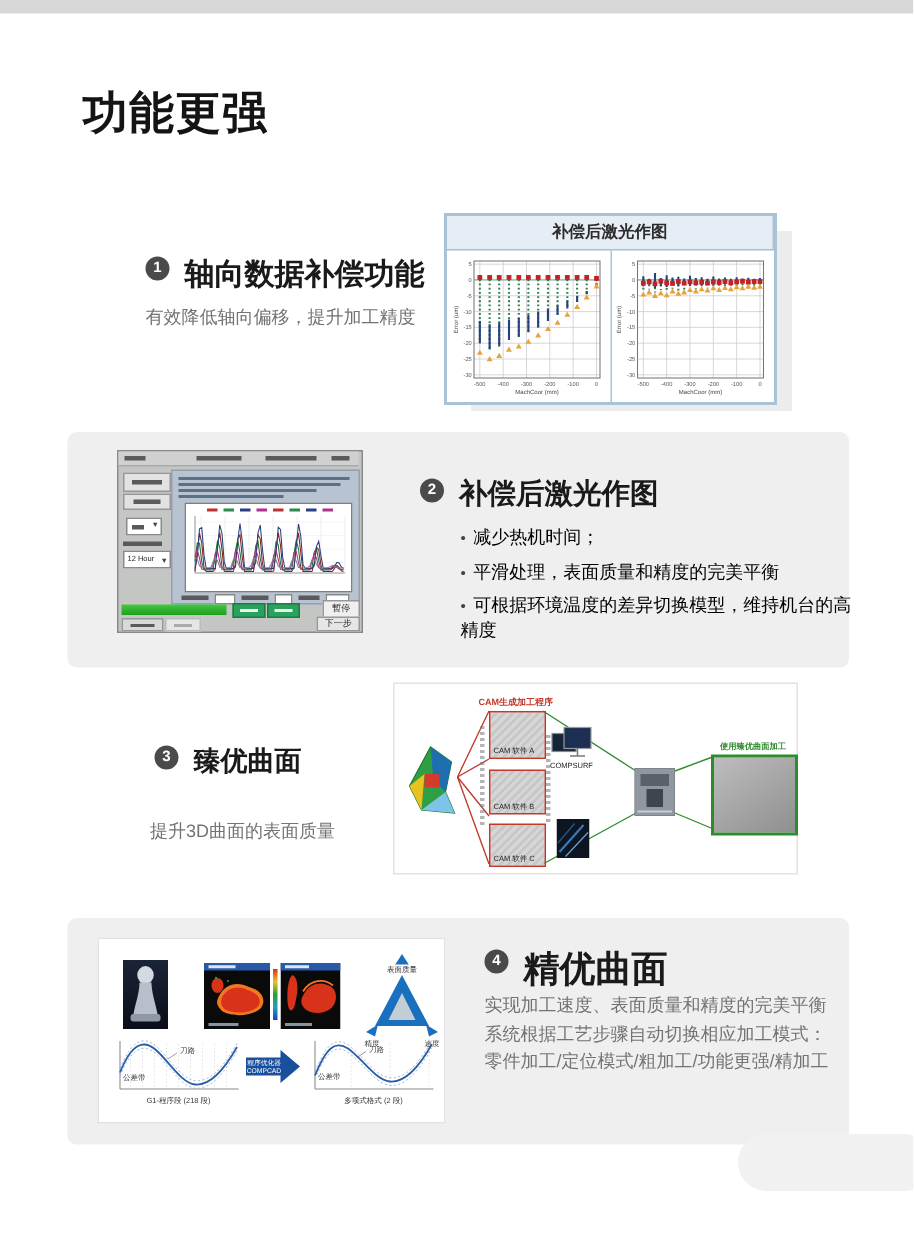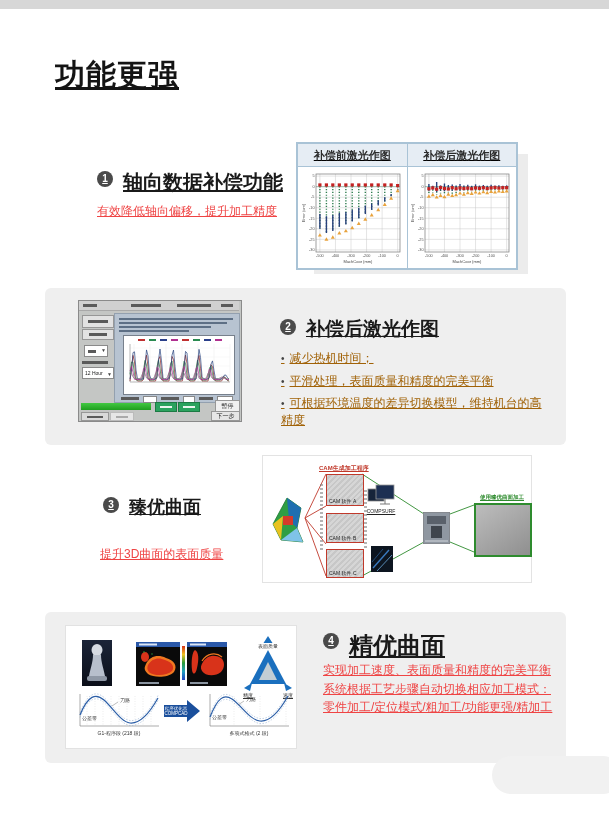--- a/index.html
+++ b/index.html
@@ -1,26 +1,26 @@
 <!DOCTYPE html>
 <html><head>
 <meta charset="utf-8">
 <style>
   html,body{margin:0;padding:0;background:#fff;}
   .page{position:relative;width:609px;height:832px;background:#ffffff;overflow:hidden;
         font-family:"Liberation Sans","DejaVu Sans",sans-serif;}
-  .abs{position:absolute;text-decoration:underline;}
+  .abs{position:absolute;}
   .top-strip{left:0;top:0;width:609px;height:9px;background:#d7d7d7;}
   .page-title{left:55px;top:55px;font-size:30px;font-weight:800;color:#141414;letter-spacing:1px;}
   .band{background:#efefef;border-radius:6px;}
   .badge{width:16px;height:16px;border-radius:50%;background:#4a4a4a;color:#fff;
          font-size:10px;font-weight:bold;text-align:center;line-height:16px;}
   .sec-title{font-weight:bold;color:#1a1a1a;}
-  .body-text{color:#ef4444;font-size:12px;}
-  .bullet{color:#a16207;font-size:12px;}
+  .body-text{color:#737373;font-size:12px;}
+  .bullet{color:#000000;font-size:12px;margin-left:26px;}
   .bullet::before{content:"•";margin-right:5px;color:#444;font-size:10px;}
   
   .laser-panel{border:2px solid #a9c3d6;background:#fff;box-shadow:14px 8px 0 -4px #ececec;}
   .laser-header{display:flex;height:22px;background:#e6edf4;border-bottom:1px solid #a9c3d6;}
   .laser-header div{flex:1;text-align:center;line-height:22px;font-size:11px;font-weight:bold;color:#2c2c2c;}
   .laser-header div:first-child{border-right:1px solid #a9c3d6;}
   .laser-body{display:flex;height:101px;}
   .laser-cell{flex:1;padding:3px 2px;display:flex;align-items:center;justify-content:center;}
   .laser-cell:first-child{border-right:1px solid #a9c3d6;}
   
@@ -50,21 +50,20 @@
 <div class="page">
   <div class="abs top-strip"></div>
   <div class="abs page-title">功能更强</div>
 
   <div class="abs badge" style="left:97px;top:171px;">1</div>
   <div class="abs sec-title" style="left:123px;top:169px;font-size:20px;">轴向数据补偿功能</div>
   <div class="abs body-text" style="left:97px;top:203px;">有效降低轴向偏移，提升加工精度</div>
 
   <div class="abs laser-panel" style="left:296px;top:142px;width:218px;">
     <div class="laser-header">
-      <div>补偿前激光作图</div>
       <div>补偿后激光作图</div>
     </div>
     <div class="laser-body">
       <div class="laser-cell">
         <svg class="laser-chart" width="103" height="95">
             <rect x="15" y="4" width="84" height="78" fill="#ffffff"></rect>
             <line x1="18.88888888888889" y1="4" x2="18.88888888888889" y2="82" stroke="#c9c9c9" stroke-width="0.5"></line>
             <text x="18.88888888888889" y="87" font-size="3.8" fill="#555" text-anchor="middle">-500</text>
             <line x1="34.44444444444444" y1="4" x2="34.44444444444444" y2="82" stroke="#c9c9c9" stroke-width="0.5"></line>
             <text x="34.44444444444444" y="87" font-size="3.8" fill="#555" text-anchor="middle">-400</text>

